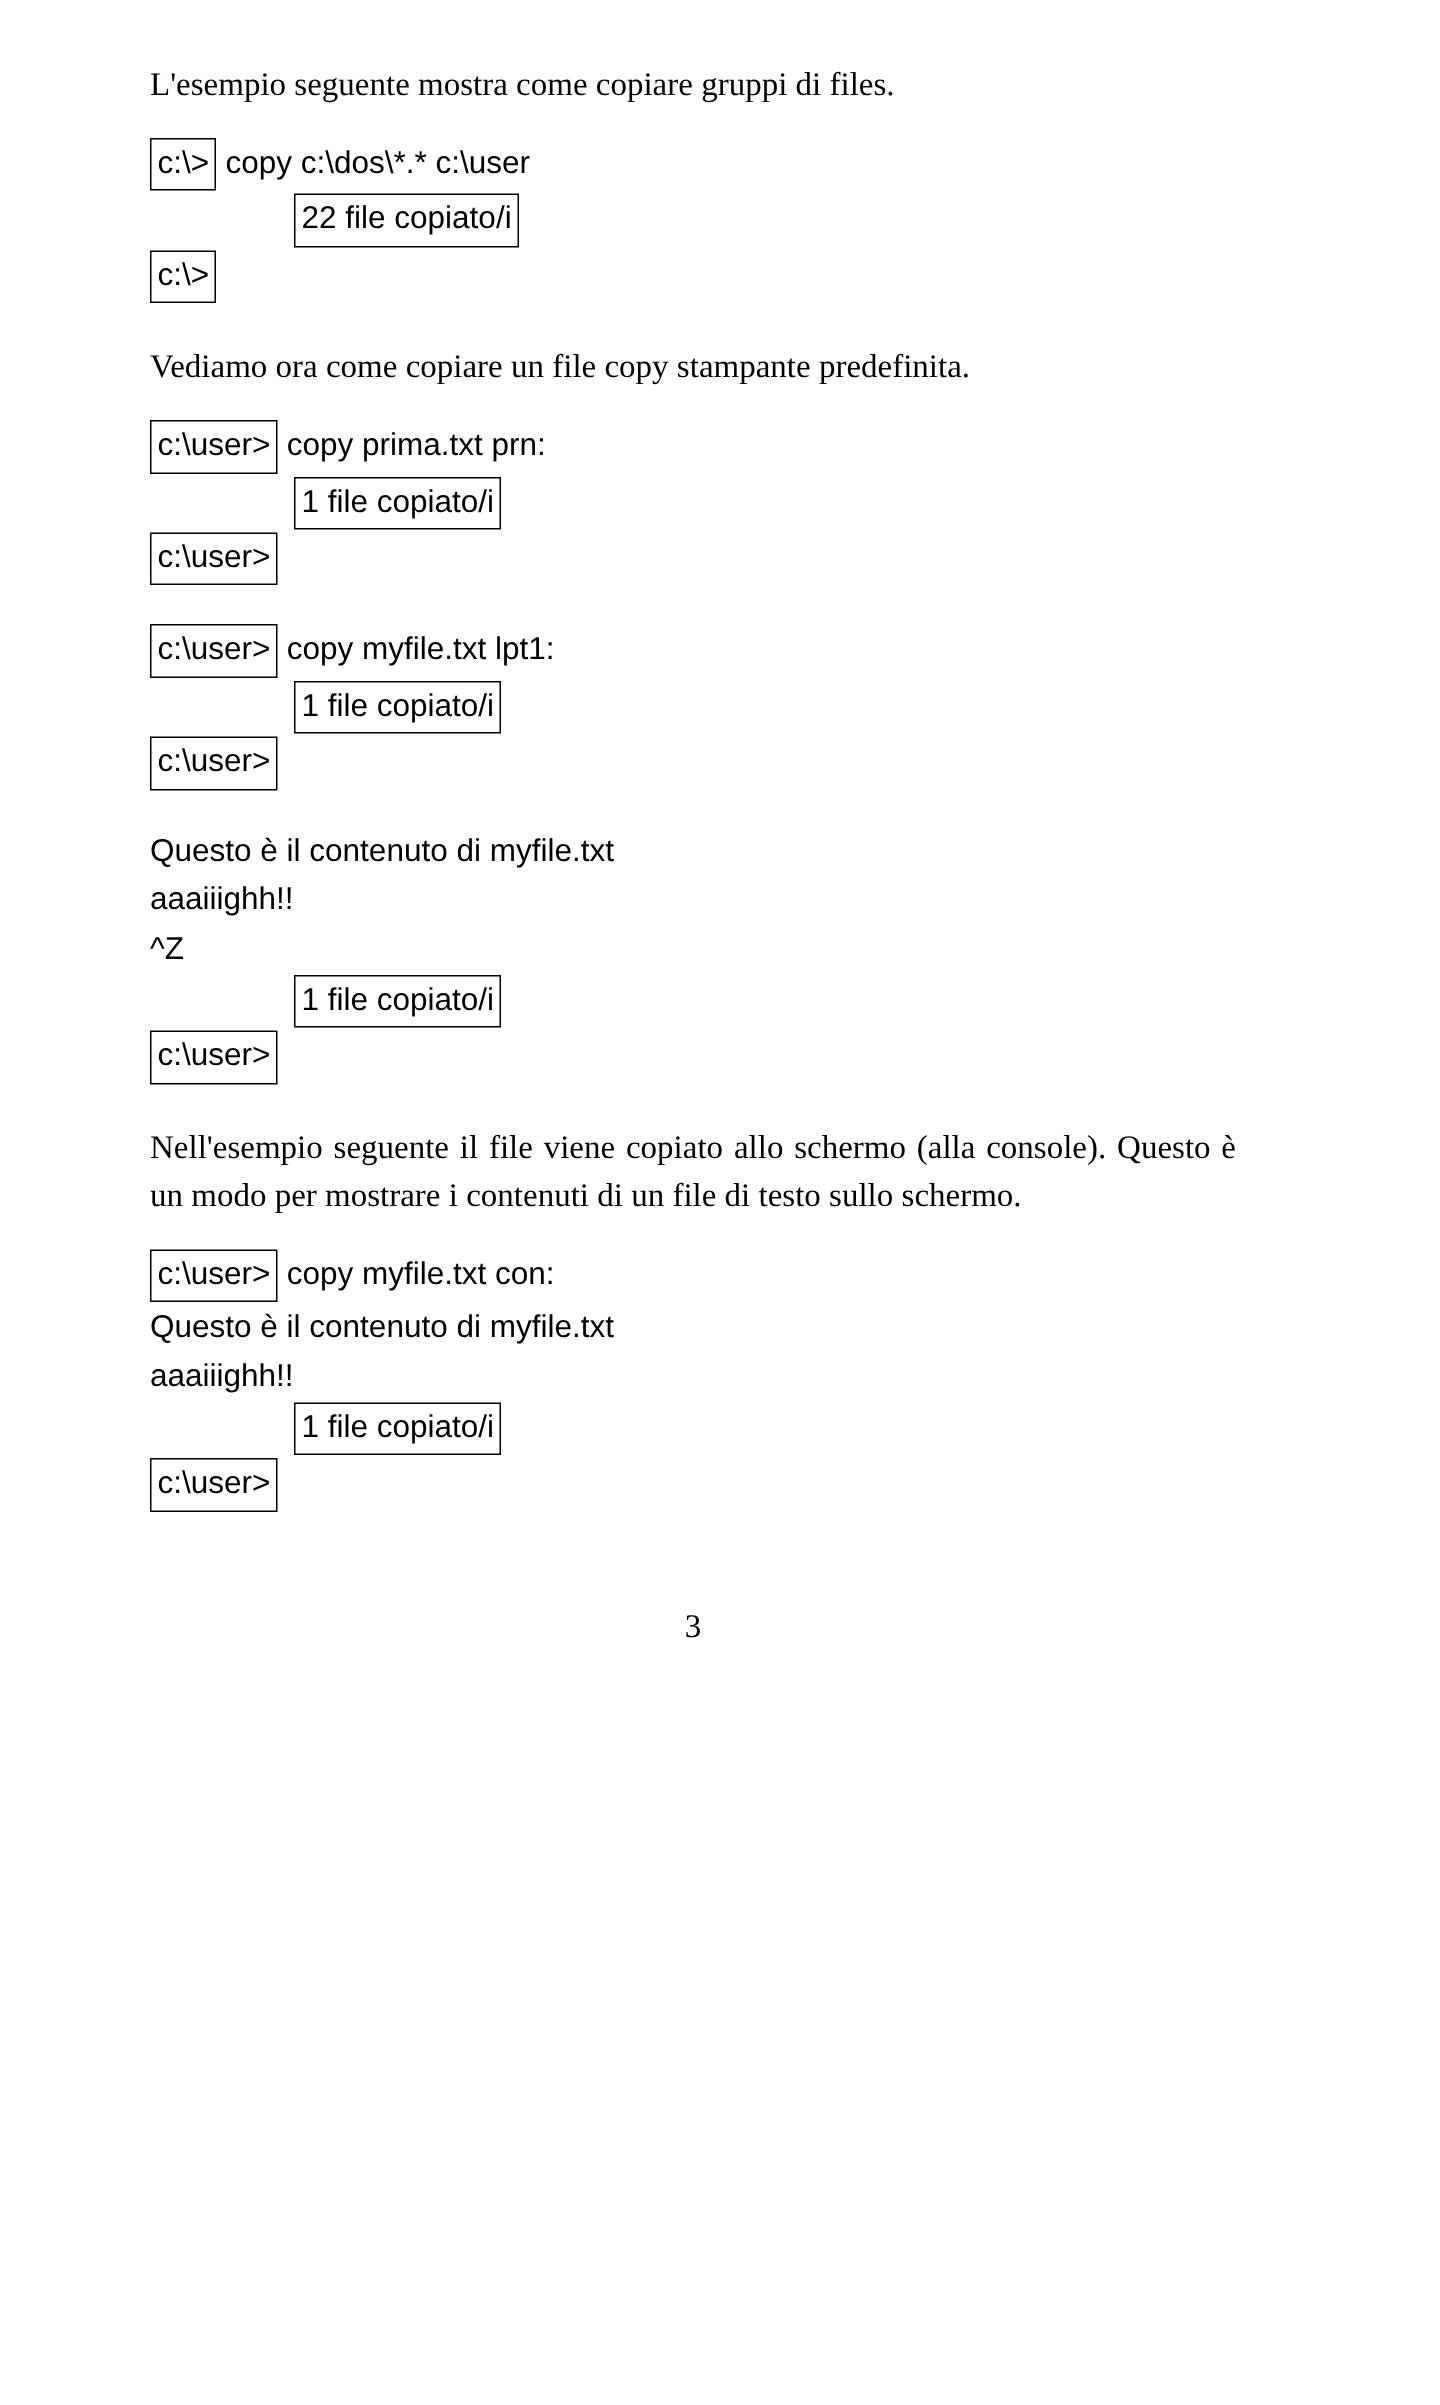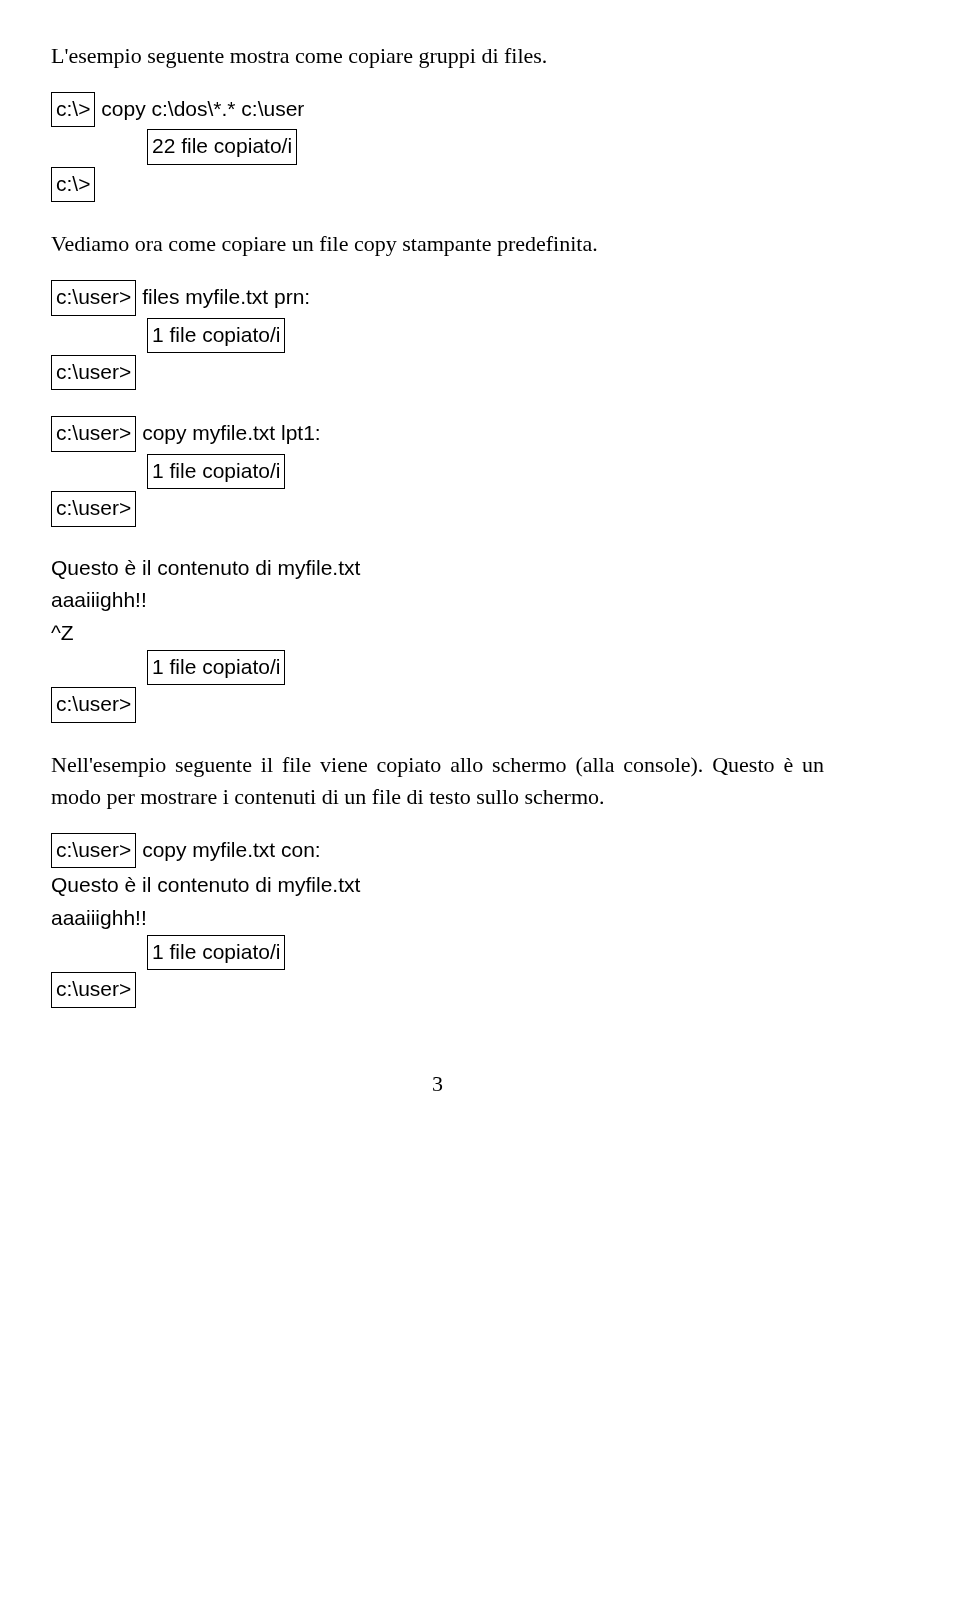--- a/index.html
+++ b/index.html
@@ -6,21 +6,21 @@
     margin: 0;
     padding: 0;
     background: #ffffff;
     font-family: "Computer Modern", "Latin Modern", Georgia, serif;
     color: #000;
   }
   .page {
     width: 944px;
     min-height: 1603px;
     box-sizing: border-box;
-    padding: 40px 120px 40px 51px;
+    padding: 40px 120px 40px 100px;
     font-size: 22px;
     line-height: 1.45;
   }
   p.para {
     margin: 0 0 20px 0;
     text-align: justify;
   }
   .block {
     margin-bottom: 26px;
   }
@@ -57,21 +57,21 @@
 
   <div class="block tt">
     <span class="line"><span class="framed">c:\&gt;</span><span> copy c:\dos\*.* c:\user</span></span>
     <span class="line"><span class="framed indent">22 file copiato/i</span></span>
     <span class="line"><span class="framed">c:\&gt;</span></span>
   </div>
 
   <p class="para">Vediamo ora come copiare un file copy stampante predefinita.</p>
 
   <div class="block tt">
-    <span class="line"><span class="framed">c:\user&gt;</span><span> files myfile.txt prn:</span></span>
+    <span class="line"><span class="framed">c:\user&gt;</span><span> copy prima.txt prn:</span></span>
     <span class="line"><span class="framed indent">1 file copiato/i</span></span>
     <span class="line"><span class="framed">c:\user&gt;</span></span>
   </div>
 
 
   <div class="block tt">
     <span class="line"><span class="framed">c:\user&gt;</span><span> copy myfile.txt lpt1:</span></span>
     <span class="line"><span class="framed indent">1 file copiato/i</span></span>
     <span class="line"><span class="framed">c:\user&gt;</span></span>
   </div>

